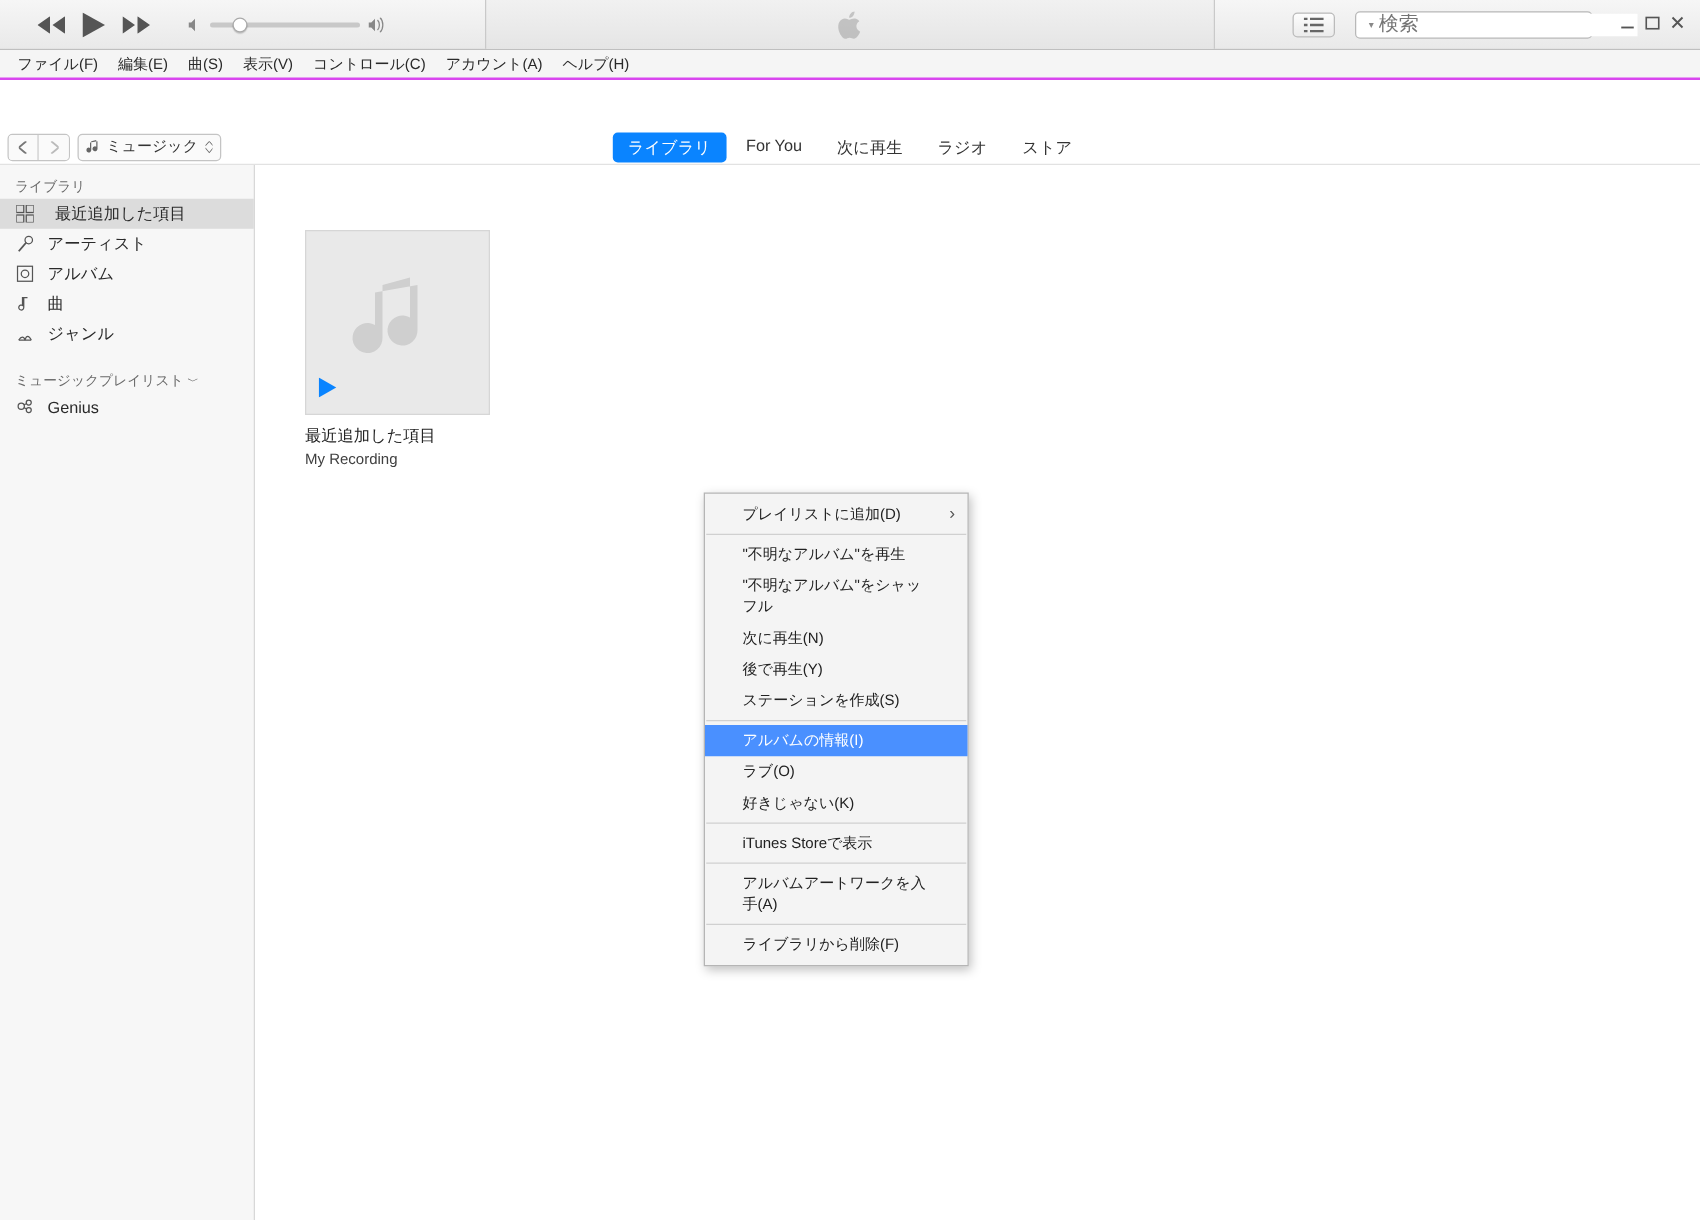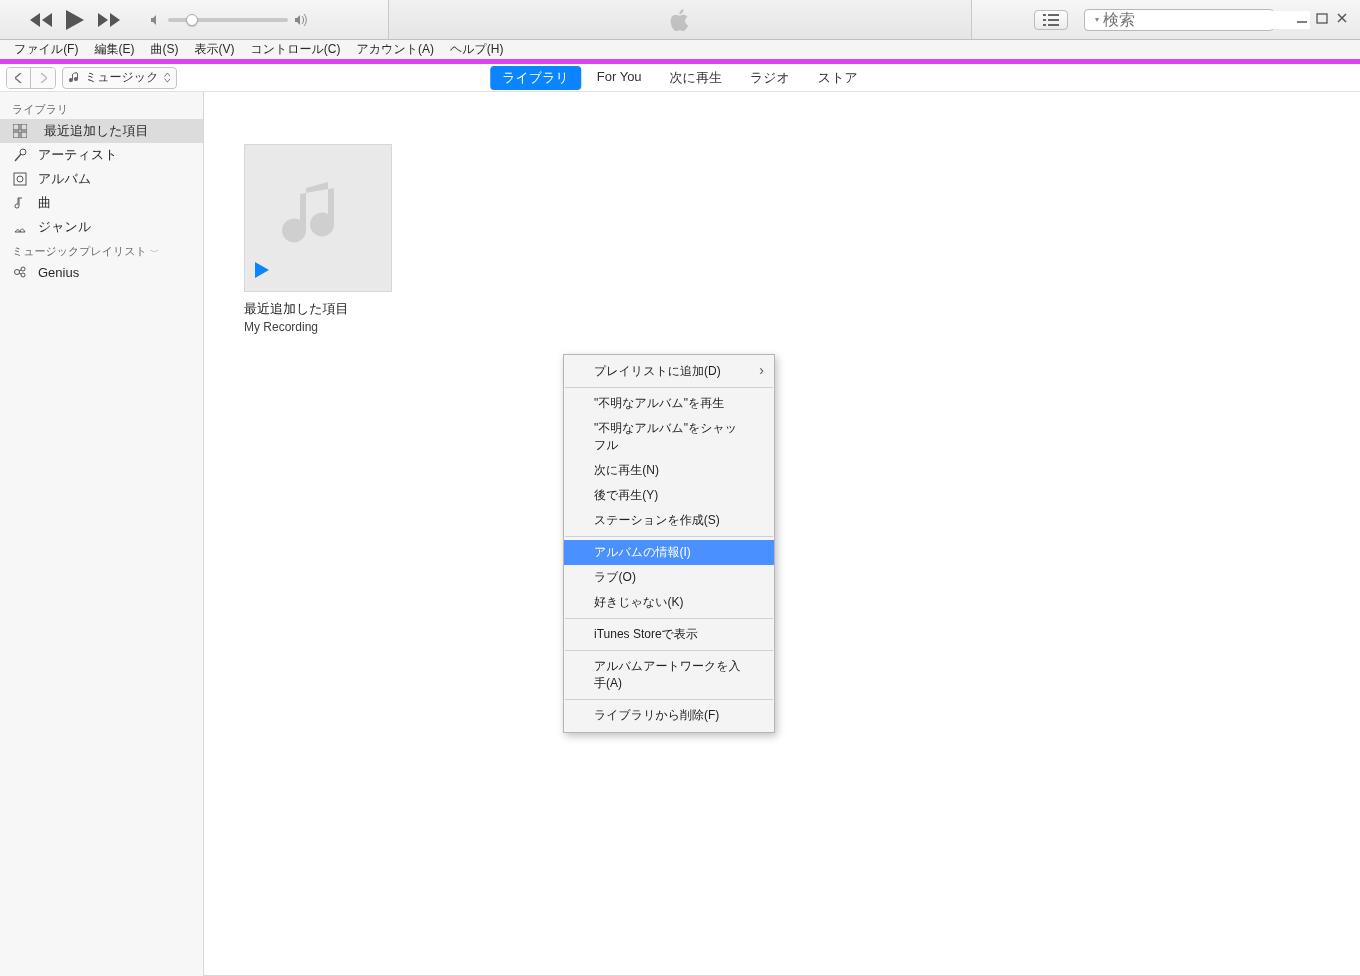--- a/index.html
+++ b/index.html
@@ -14,21 +14,21 @@
     .vol-thumb { width:12px; height:12px; background:#fff; border:1px solid #aaa; border-radius:50%; position:absolute; top:-4px; left:18px; box-shadow:0 1px 1px rgba(0,0,0,.2);}
     .now-playing { position:absolute; left:388px; right:388px; top:0; bottom:0; background:linear-gradient(#f1f1f1,#e5e5e5); border-left:1px solid #c9c9c9; border-right:1px solid #c9c9c9; display:flex; align-items:center; justify-content:center;}
     .now-playing svg { opacity:.35; }
     .right-controls { margin-left:auto; display:flex; align-items:center; gap:16px; padding-right:6px;}
     .list-btn { width:34px; height:20px; background:linear-gradient(#fdfdfd,#ebebeb); border:1px solid #bbb; border-radius:4px; display:flex; align-items:center; justify-content:center;}
     .search { width:190px; height:22px; border:1px solid #b8b8b8; border-radius:4px; background:#fff; display:flex; align-items:center; padding:0 6px; gap:4px; color:#888;}
     .search input { border:none; outline:none; font-size:16px; flex:1; }
     .win-controls { display:flex; gap:8px; padding:0 6px; }
 
     
-    .menubar { height:24px; background:#f5f5f5; border-bottom:5px solid #d946ef; display:flex; align-items:center; padding-left:8px; gap:4px;}
+    .menubar { height:24px; background:#f5f5f5; border-bottom:2px solid #d946ef; display:flex; align-items:center; padding-left:8px; gap:4px;}
     .menubar span { padding:2px 6px; font-size:12px; color:#2a2a2a; }
 
     
     .navrow { height:28px; display:flex; align-items:center; padding:0 6px; border-bottom:1px solid #e2e2e2;}
     .nav-arrows { display:flex; border:1px solid #c4c4c4; border-radius:4px; overflow:hidden; }
     .nav-arrows div { width:24px; height:20px; display:flex; align-items:center; justify-content:center; background:#fafafa;}
     .nav-arrows div:first-child{border-right:1px solid #c4c4c4;}
     .media-select { margin-left:6px; height:22px; border:1px solid #c4c4c4; border-radius:4px; padding:0 18px 0 6px; display:flex; align-items:center; gap:4px; background:#fafafa; position:relative; font-size:12px;}
     .media-select::after{content:""; position:absolute; right:6px; top:5px; width:6px; height:10px; background:linear-gradient(#666,#666); clip-path:polygon(0 35%,50% 0,100% 35%,100% 45%,50% 10%,0 45%, 0 55%,50% 90%,100% 55%,100% 65%,50% 100%,0 65%);}
     .tabs { position:absolute; left:50%; transform:translateX(-50%); display:flex; gap:4px;}
@@ -128,21 +128,21 @@
 <div class="menubar">
   <span>ファイル(F)</span>
   <span>編集(E)</span>
   <span>曲(S)</span>
   <span>表示(V)</span>
   <span>コントロール(C)</span>
   <span>アカウント(A)</span>
   <span>ヘルプ(H)</span>
 </div>
 
-<div class="navrow" style="position:relative;">
+<div class="navrow" style="position:relative;margin-top:40px;">
   <div class="nav-arrows">
     <div>
         <svg width="8" height="10">
           <path d="M6 0L0 5l6 5" stroke="#777" fill="none" stroke-width="1.5"></path>
         </svg>
       </div>
     <div>
         <svg width="8" height="10">
           <path d="M2 0l6 5-6 5" stroke="#bbb" fill="none" stroke-width="1.5"></path>
         </svg>
@@ -205,21 +205,21 @@
     </div>
     <div class="side-item">
       <span class="ico">
           <svg width="14" height="14">
             <path d="M2 12c2-3 4-3 5 0M7 12c1-4 3-4 5 0" fill="none" stroke="#555"></path>
             <line x1="2" y1="12" x2="12" y2="12" stroke="#555"></line>
           </svg>
         </span>
       <span>ジャンル</span>
     </div>
-    <div class="side-header" style="margin-top:1px;">
+    <div class="side-header" style="margin-top:14px;">
       <span>ミュージックプレイリスト</span>
       <span style="font-size:9px;">﹀</span>
     </div>
     <div class="side-item">
       <span class="ico">
           <svg width="14" height="14">
             <circle cx="4" cy="7" r="2.5" fill="none" stroke="#555"></circle>
             <circle cx="10" cy="4" r="2" fill="none" stroke="#555"></circle>
             <circle cx="10" cy="10" r="2" fill="none" stroke="#555"></circle>
             <line x1="6" y1="6" x2="8" y2="5" stroke="#555"></line>

